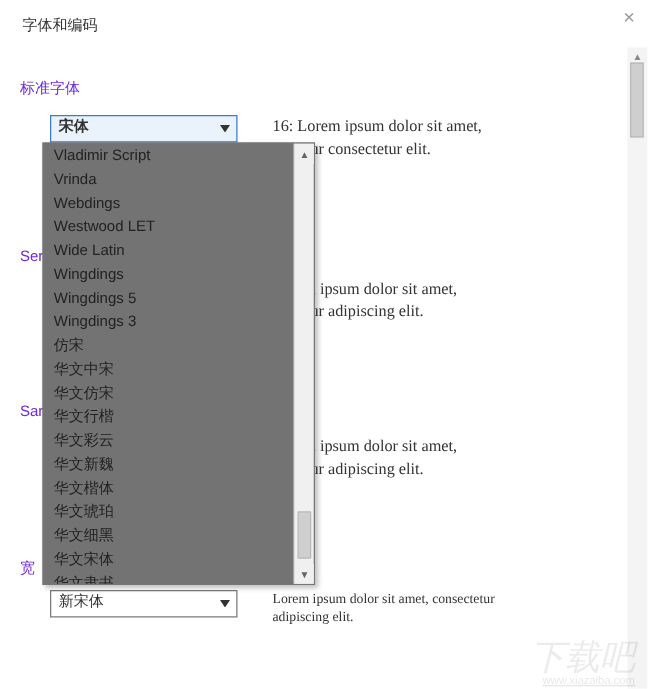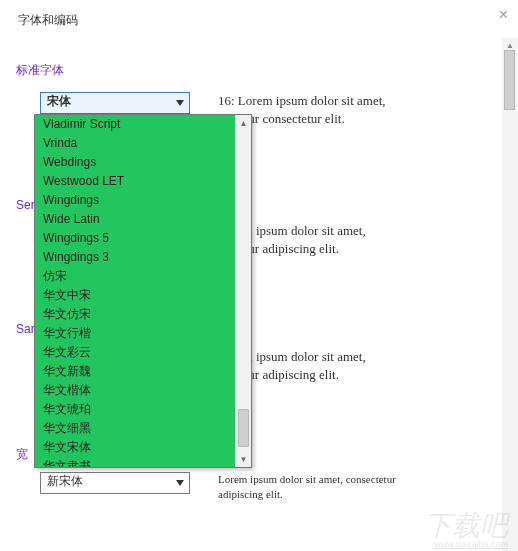--- a/index.html
+++ b/index.html
@@ -73,21 +73,21 @@
   .prev-serif { left: 218px; top: 222px; right: 20px; }
   .prev-sans { left: 218px; top: 348px; right: 20px; }
   .prev-mono { left: 218px; top: 472px; right: 20px; font-size: 11px; }
 
   .dropdown {
     position: absolute;
     left: 34px;
     top: 114px;
     width: 218px;
     height: 354px;
-    background: #22c55e;
+    background: #737373;
     border: 1px solid #777;
     box-shadow: 2px 2px 4px rgba(0,0,0,0.25);
     z-index: 100;
     display: flex;
   }
   .dd-list {
     flex: 1;
     overflow: hidden;
   }
   .dd-item {
@@ -217,22 +217,22 @@
 cectetur adipiscing elit.</div>
 <div class="preview prev-mono">Lorem ipsum dolor sit amet, consectetur
 adipiscing elit.</div>
 
 <div class="dropdown">
   <div class="dd-list" id="dd-list">
       <div class="dd-item">Vladimir Script</div>
       <div class="dd-item">Vrinda</div>
       <div class="dd-item">Webdings</div>
       <div class="dd-item">Westwood LET</div>
+      <div class="dd-item">Wide Latin</div>
       <div class="dd-item">Wingdings</div>
-      <div class="dd-item">Wide Latin</div>
       <div class="dd-item">Wingdings 5</div>
       <div class="dd-item">Wingdings 3</div>
       <div class="dd-item">仿宋</div>
       <div class="dd-item">华文中宋</div>
       <div class="dd-item">华文仿宋</div>
       <div class="dd-item">华文行楷</div>
       <div class="dd-item">华文彩云</div>
       <div class="dd-item">华文新魏</div>
       <div class="dd-item">华文楷体</div>
       <div class="dd-item">华文琥珀</div>

